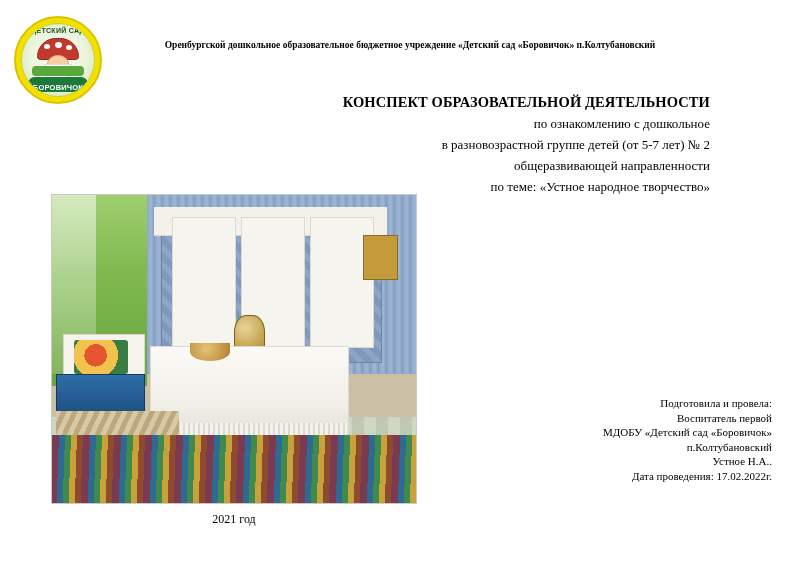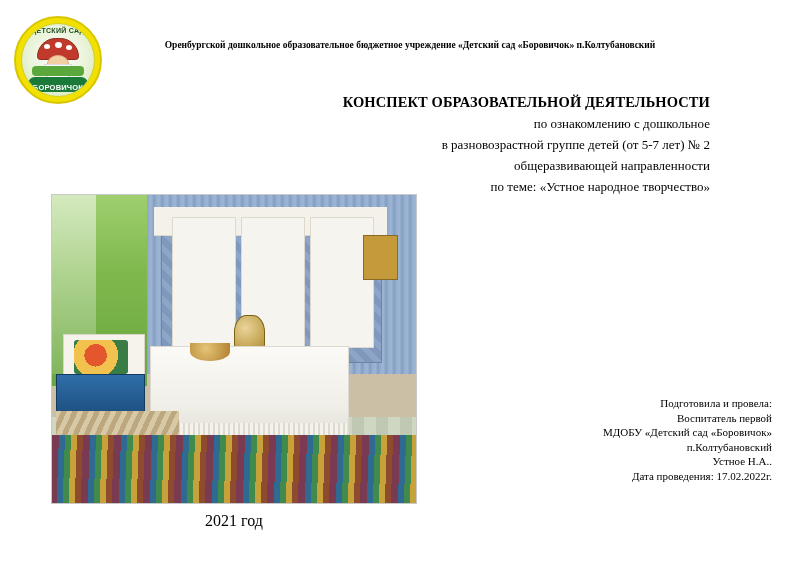--- a/index.html
+++ b/index.html
@@ -350,21 +350,21 @@
     line-height: 14.5px;
   }
 
   
   .year {
     position: absolute;
     left: 51px;
     top: 512px;
     width: 366px;
     text-align: center;
-    font-size: 16px;
+    font-size: 12px;
   }
 </style>
 </head>
 <body>
 
 <div class="page">
 
   <div class="logo">
     <div class="logo-outer"></div>
     <div class="logo-inner">

